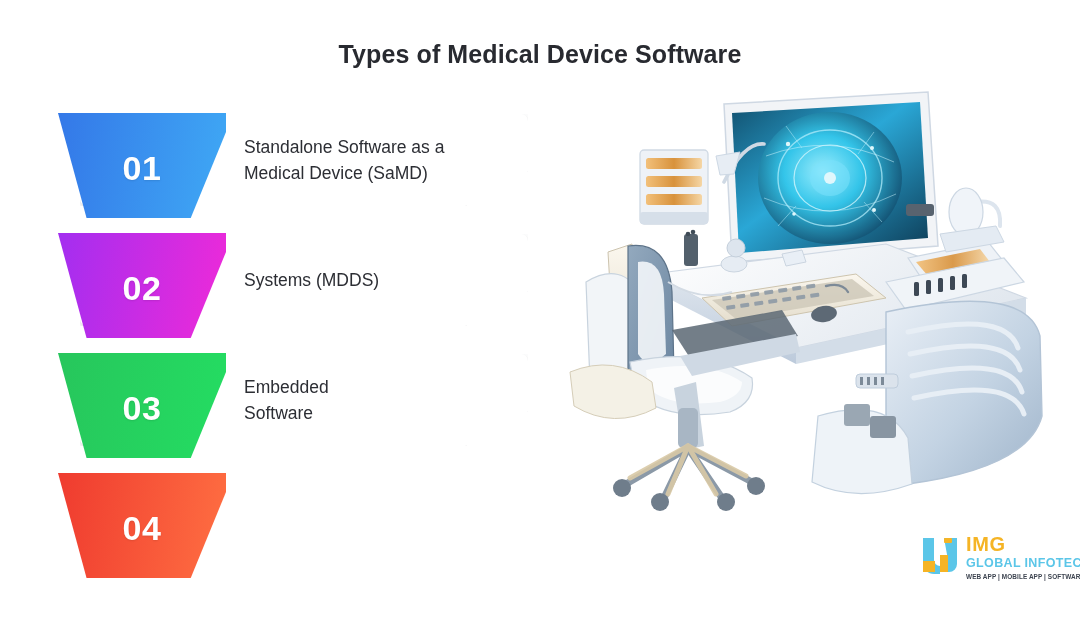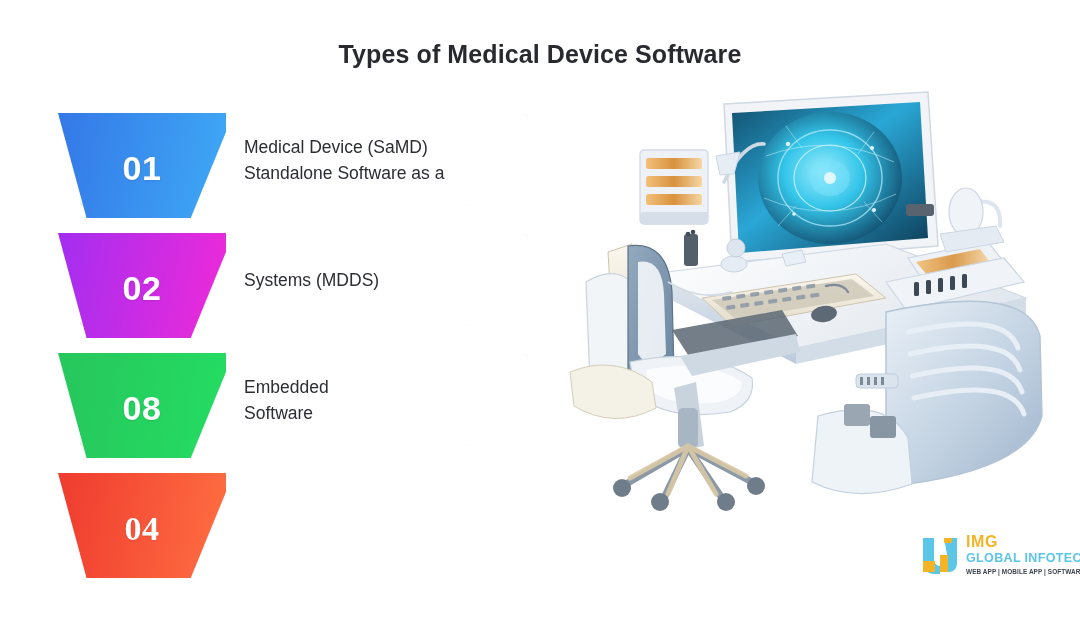--- a/index.html
+++ b/index.html
@@ -58,38 +58,38 @@
   }
 
   
   .illustration { position:absolute; left:556px; top:86px; width:508px; height:450px; }
   .illustration svg { display:block; width:100%; height:100%; }
 
   
   .logo { position:absolute; left:920px; top:533px; width:148px; height:52px; }
   .logo-mark { position:absolute; left:0; top:2px; width:40px; height:40px; }
   .logo-txt { position:absolute; left:46px; top:0; width:104px; }
-  .logo-img { font-size:16px; font-weight:bold; color:#f5b425; letter-spacing:.6px; line-height:1.15; }
+  .logo-img { font-size:20px; font-weight:bold; color:#f5b425; letter-spacing:.6px; line-height:1.15; }
   .logo-gi  { font-size:12.5px; font-weight:bold; color:#5bc6e8; letter-spacing:.35px; line-height:1.25; white-space:nowrap; }
   .logo-tag { font-size:6.4px; font-weight:bold; color:#3d4450; letter-spacing:.1px; line-height:1.5; white-space:nowrap; }
 </style>
 </head>
 <body>
 
 <div class="page">
 
   <div class="title">Types of Medical Device Software</div>
 
   <div class="list">
 
     <div class="row">
       <div class="card">
         <div class="card-text">
+          <span>Standalone Software as a</span>
           <span>Medical Device (SaMD)</span>
-          <span>Standalone Software as a</span>
         </div>
       </div>
       <div class="badge" style="background:linear-gradient(100deg,#3478e8 0%,#3fa9f5 100%);">
         <div class="badge-num">01</div>
       </div>
     </div>
 
     <div class="row">
       <div class="card">
         <div class="card-text">
@@ -102,26 +102,26 @@
     </div>
 
     <div class="row">
       <div class="card">
         <div class="card-text">
           <span>Embedded</span>
           <span>Software</span>
         </div>
       </div>
       <div class="badge" style="background:linear-gradient(100deg,#27c65c 0%,#24dd62 100%);">
-        <div class="badge-num">08</div>
+        <div class="badge-num">03</div>
       </div>
     </div>
 
     <div class="row">
-      <div class="badge" style="background:linear-gradient(100deg,#ef3b2f 0%,#ff6f42 100%);font-family:Liberation Serif, serif;">
+      <div class="badge" style="background:linear-gradient(100deg,#ef3b2f 0%,#ff6f42 100%);">
         <div class="badge-num">04</div>
       </div>
     </div>
 
   </div>
 
   <div class="illustration">
     <svg viewBox="0 0 508 450" xmlns="http://www.w3.org/2000/svg">
       <defs>
         <linearGradient id="gScreen" x1="0" y1="0" x2="1" y2="1">

